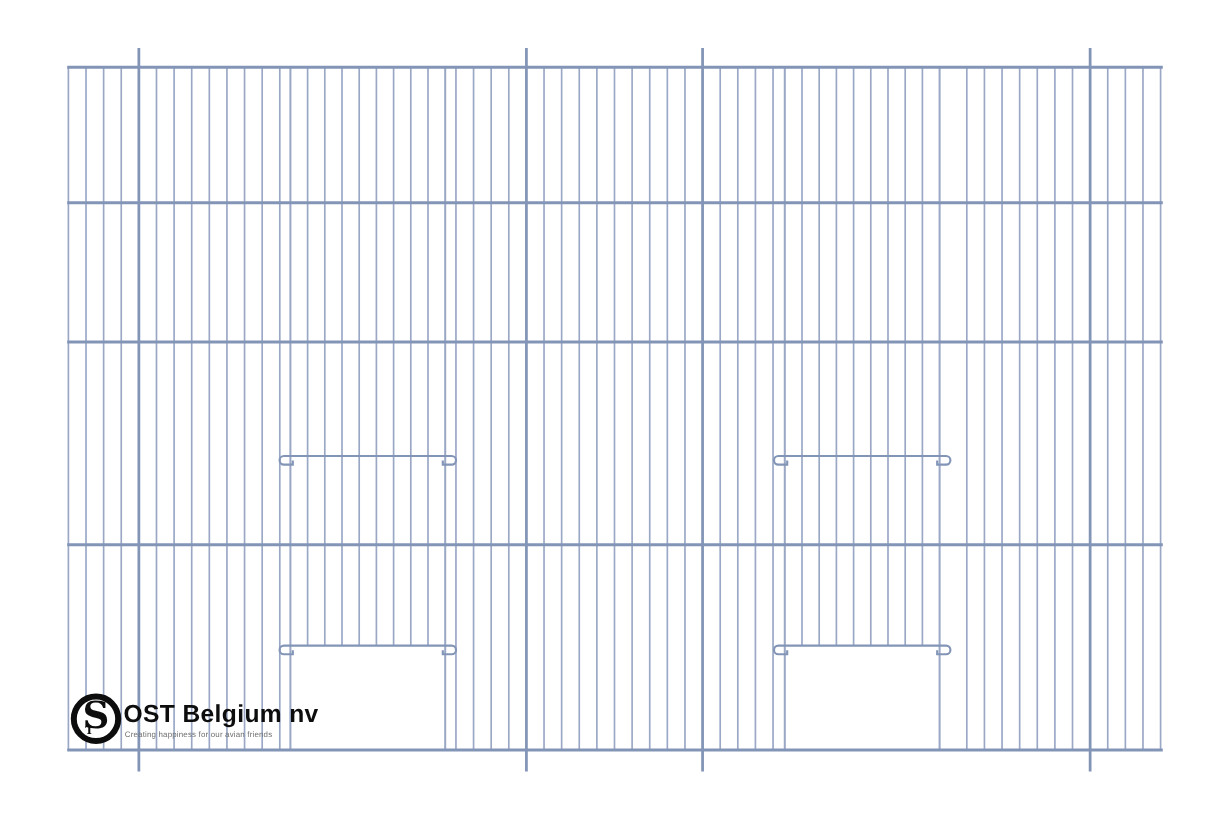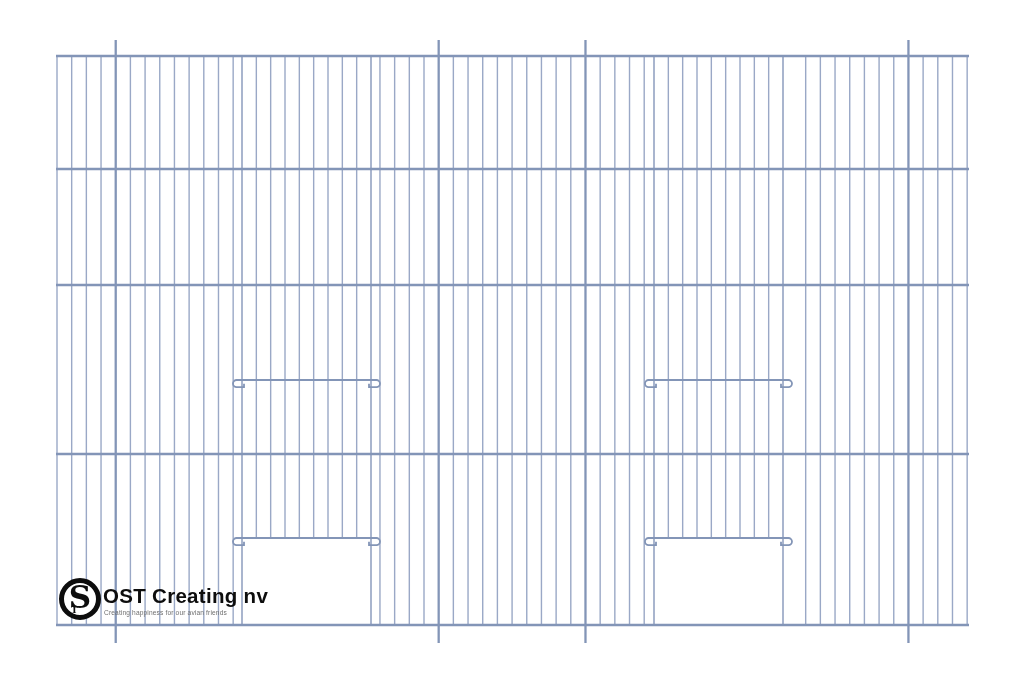--- a/index.html
+++ b/index.html
@@ -163,18 +163,18 @@
       <line x1="56" y1="454" x2="969" y2="454" stroke="#8395b7" stroke-width="2.4"></line>
       <line x1="56" y1="625" x2="969" y2="625" stroke="#8395b7" stroke-width="2.4"></line>
     </svg>
 
   <div class="logo">
     <div class="logo-mark" style="border-color: rgb(13, 13, 13);">
       <span class="logo-s">S</span>
       <span class="logo-t">T</span>
     </div>
     <div class="logo-textblock">
-      <div class="brand-name" style="color: rgb(13, 13, 13);">OST Creating nv</div>
+      <div class="brand-name" style="color: rgb(13, 13, 13);">OST Belgium nv</div>
       <div class="brand-tagline" style="color: rgb(111, 111, 111);">Creating happiness for our avian friends</div>
     </div>
   </div>
 
 </div>
 
 </body></html>

